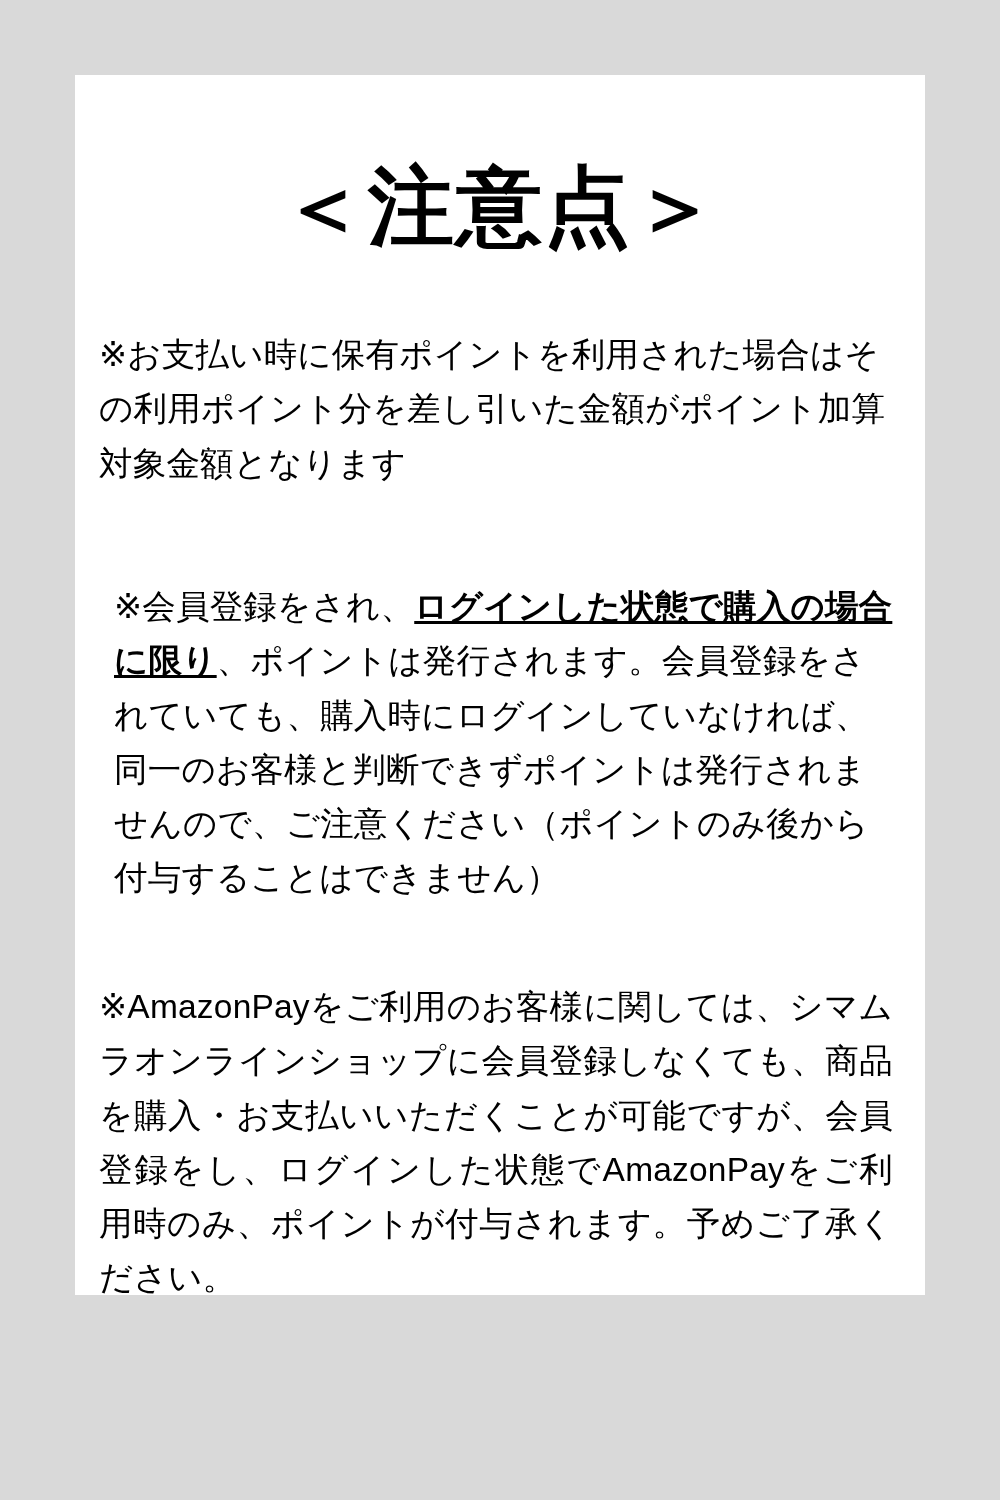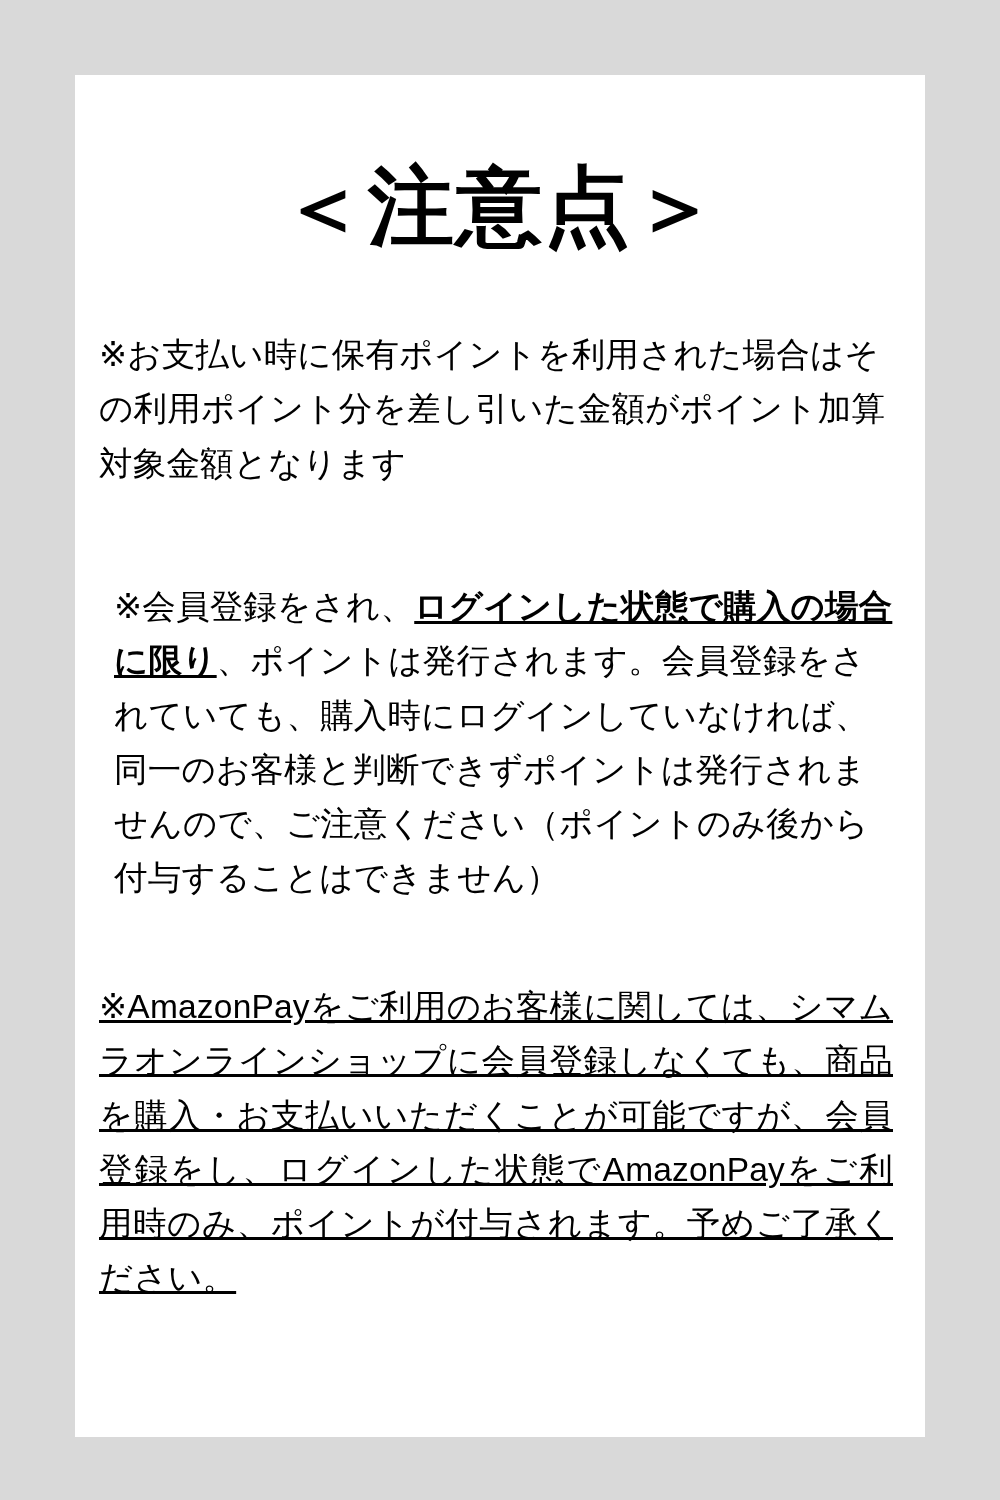--- a/index.html
+++ b/index.html
@@ -12,21 +12,21 @@
     background: #d9d9d9;
     font-family: "Liberation Sans", sans-serif;
     overflow: hidden;
   }
 
   .page {
     position: absolute;
     left: 75px;
     top: 75px;
     width: 850px;
-    height: 1362px;
+    height: 1220px;
     background: #ffffff;
     box-sizing: border-box;
   }
 
   .title {
     margin: 0;
     padding: 84px 0 0 0;
     text-align: center;
     font-size: 86px;
     line-height: 1.1;
@@ -42,21 +42,21 @@
     right: 32px;
     color: #000000;
     font-size: 33.5px;
     line-height: 1.62;
     letter-spacing: 0.2px;
     font-family: "Liberation Sans", "DejaVu Sans", sans-serif;
   }
 
   .p1 { top: 253px; }
   .p2 { top: 505px; margin-left: 15px; }
-  .p3 { top: 905px; text-decoration: underline; }
+  .p3 { top: 905px; }
 
   .p3 .just {
     text-align: justify;
     text-justify: inter-character;
   }
 
   .emph {
     font-weight: 700;
     text-decoration: underline;
     text-underline-offset: 3px;

